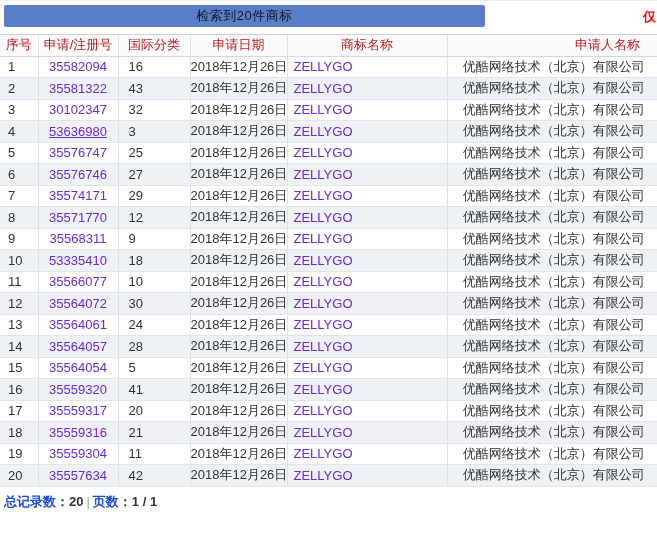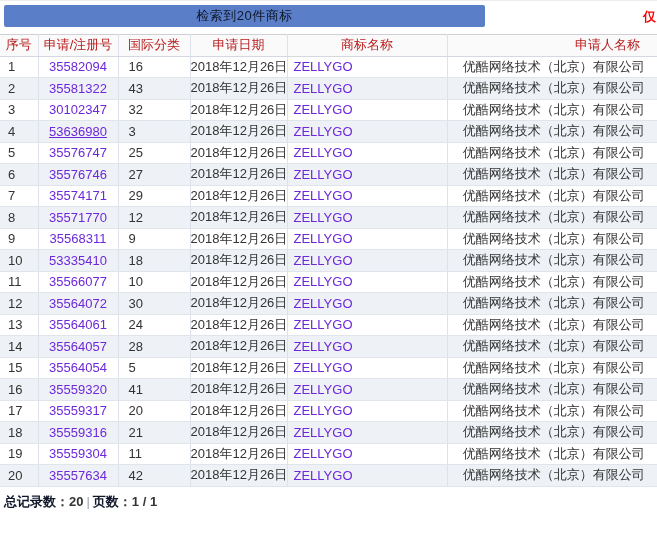--- a/index.html
+++ b/index.html
@@ -71,21 +71,21 @@
   .lnk.u { text-decoration: underline; }
 
   
   .footer {
     margin-top: 6px;
     padding-left: 4px;
     font-size: 13px;
     font-weight: bold;
     color: #333;
   }
-  .footer .blue { color: #0f172a; }
+  .footer .blue { color: #1d4ed8; }
   .footer .sep { color: #9aa4b0; font-weight: normal; padding: 0 3px; }
 </style>
 </head>
 <body>
 
 <div class="page">
 
   <div class="topbar">
     <div class="result-bar">检索到20件商标</div>
     <div class="right-notice">仅</div>

